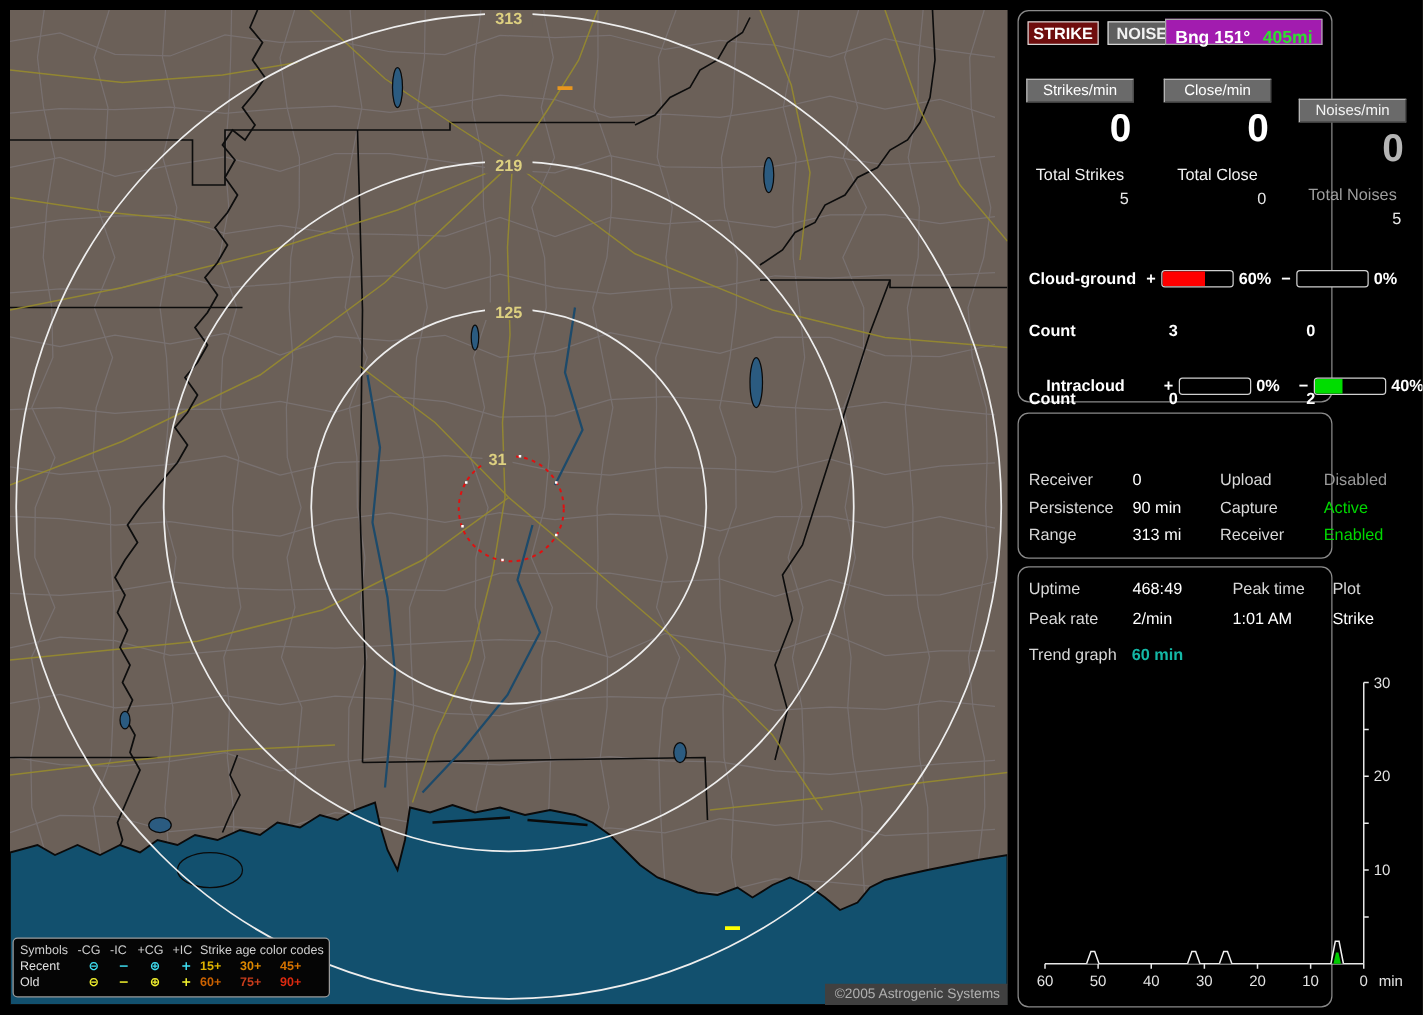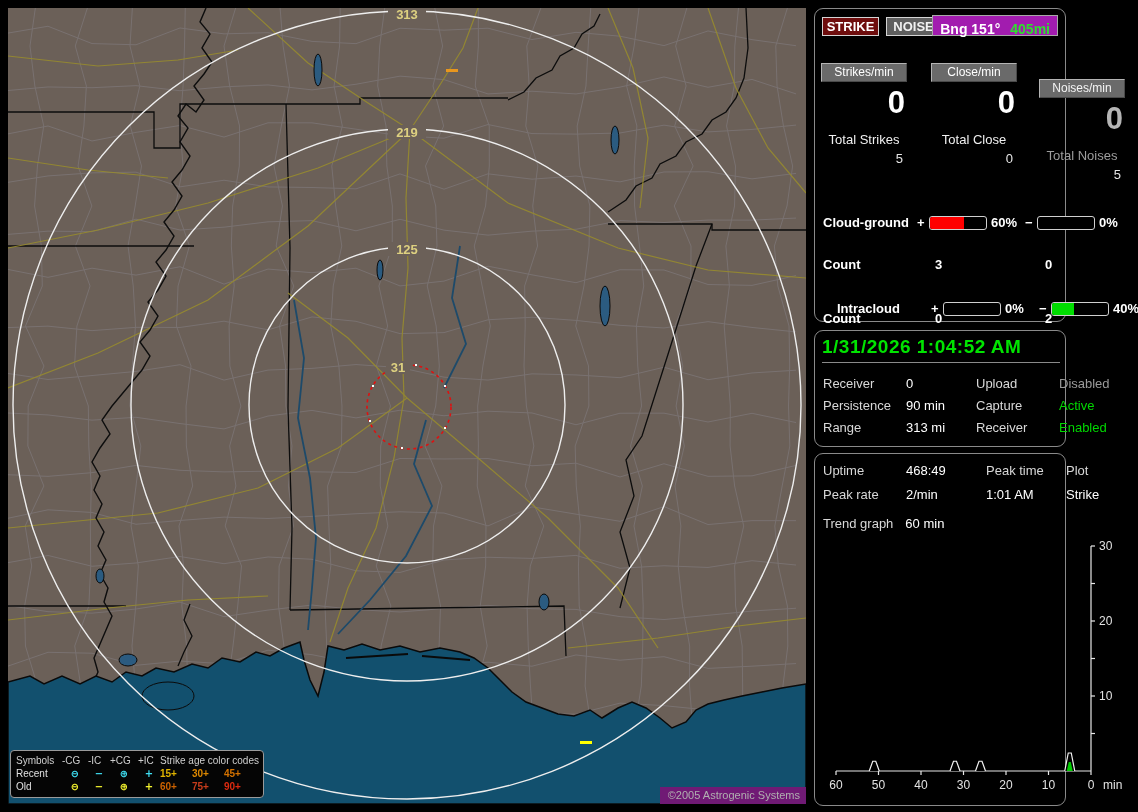--- a/index.html
+++ b/index.html
@@ -12,21 +12,21 @@
   .ringlabel{fill:#ddd080;font-size:13px;font-weight:bold;}
   
   .legend{position:absolute;left:2px;bottom:6px;width:243px;background:#050505;
     border:1px solid #9a9a9a;border-radius:4px;padding:3px 4px 4px 5px;
     font-size:10px;color:#cfcfcf;line-height:13px;}
   .lgrid{display:grid;grid-template-columns:46px 26px 22px 28px 22px 32px 32px 32px;}
   .lgrid span{white-space:nowrap;}
   .lg-agetitle{grid-column:6 / span 3;}
   .lg-sym{font-family:"DejaVu Sans","Liberation Sans",sans-serif;text-align:center;font-weight:bold;}
   .lg-age{font-weight:bold;}
-  .copyright{position:absolute;right:0;bottom:0;background:#701a75;color:#b0b0b0;
+  .copyright{position:absolute;right:0;bottom:0;background:#404040;color:#b0b0b0;
     font-size:11px;padding:2px 6px 3px 8px;}
   
   .panel{position:absolute;left:814px;width:252px;background:#000;border:1px solid #8a8a8a;
     border-radius:9px;color:#e2e2e2;box-sizing:border-box;}
   #panelA{top:8px;height:314px;}
   #panelB{top:330px;height:117px;}
   #panelC{top:453px;height:353px;}
   .btn{position:absolute;top:8px;height:19px;line-height:17px;text-align:center;
     font-weight:bold;font-size:13px;color:#fff;border:1px solid #d4d4d4;box-sizing:border-box;}
   #btn-strike{left:7px;width:57px;background:#6e0d0d;}
@@ -66,21 +66,21 @@
   .stgrid .lbl{color:#d8d8d8;}
   .stgrid .val{color:#fff;}
   .dim{color:#9a9a9a !important;}
   .green{color:#00d800 !important;}
   
   .upgrid{position:absolute;left:8px;right:6px;top:9px;display:grid;
     grid-template-columns:83px 80px 80px auto;row-gap:9px;font-size:13px;}
   .upgrid .lbl{color:#d8d8d8;}
   .upgrid .val{color:#fff;}
   .trendrow{position:absolute;left:8px;top:62px;font-size:13px;color:#d8d8d8;}
-  .trendrow b{color:#ffffff;font-weight:normal;margin-left:12px;}
+  .trendrow b{color:#14b8a6;font-weight:bold;margin-left:12px;}
   #trend-svg{position:absolute;left:0;top:0;}
   #trend-svg text{fill:#e2e2e2;font-size:12px;}
 </style>
 </head>
 <body>
 
 <div class="stage">
 
   <div class="map">
     <svg id="map-svg" width="798" height="796" viewBox="0 0 798 796">
@@ -298,21 +298,20 @@
       <span class="pct" style="left:284px;">40%</span>
     </div>
     <div class="crow" style="top:302px;">
       <span class="cl">Count</span>
       <span class="cv1">0</span>
       <span class="cv2">2</span>
     </div>
   </div>
 
   <div class="panel" id="panelB">
-    <div class="datetime">1/31/2026 1:04:52 AM</div>
     <div class="stgrid">
       <span class="lbl">Receiver</span>
       <span class="val">0</span>
       <span class="lbl">Upload</span>
       <span class="val dim">Disabled</span>
       <span class="lbl">Persistence</span>
       <span class="val">90 min</span>
       <span class="lbl">Capture</span>
       <span class="val green">Active</span>
       <span class="lbl">Range</span>

